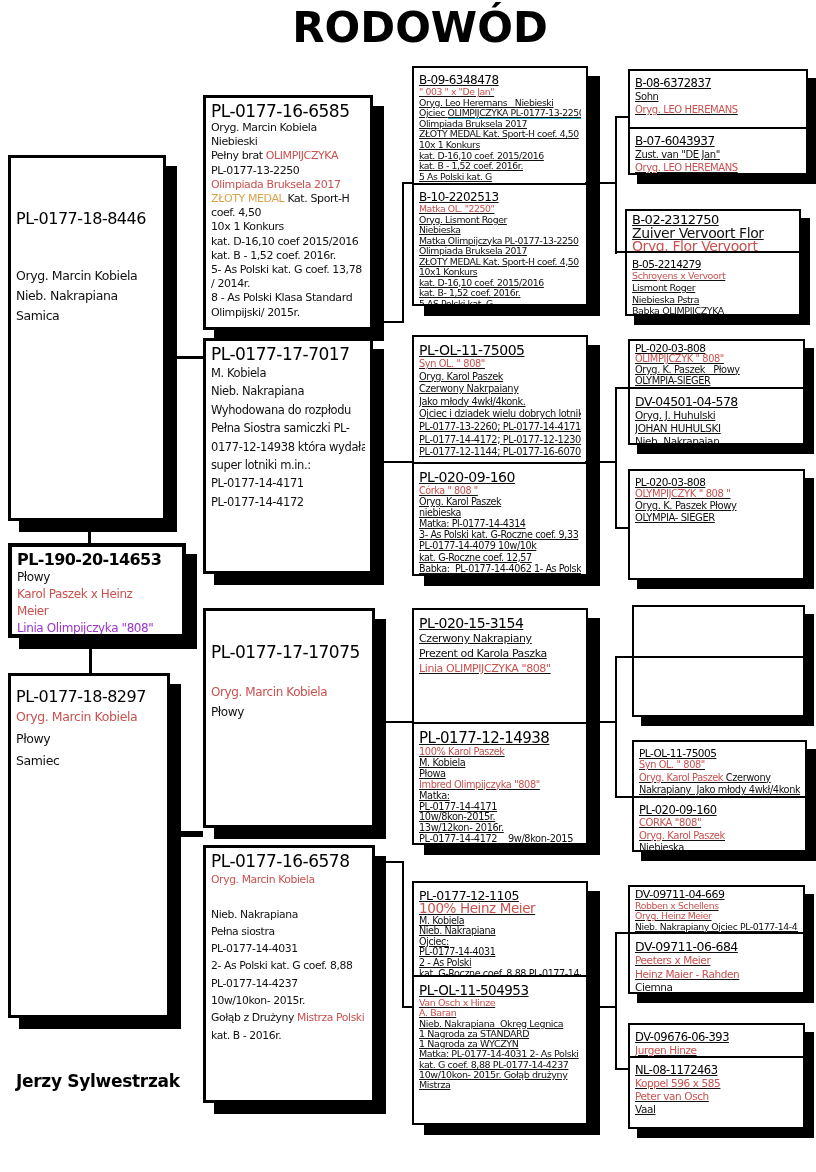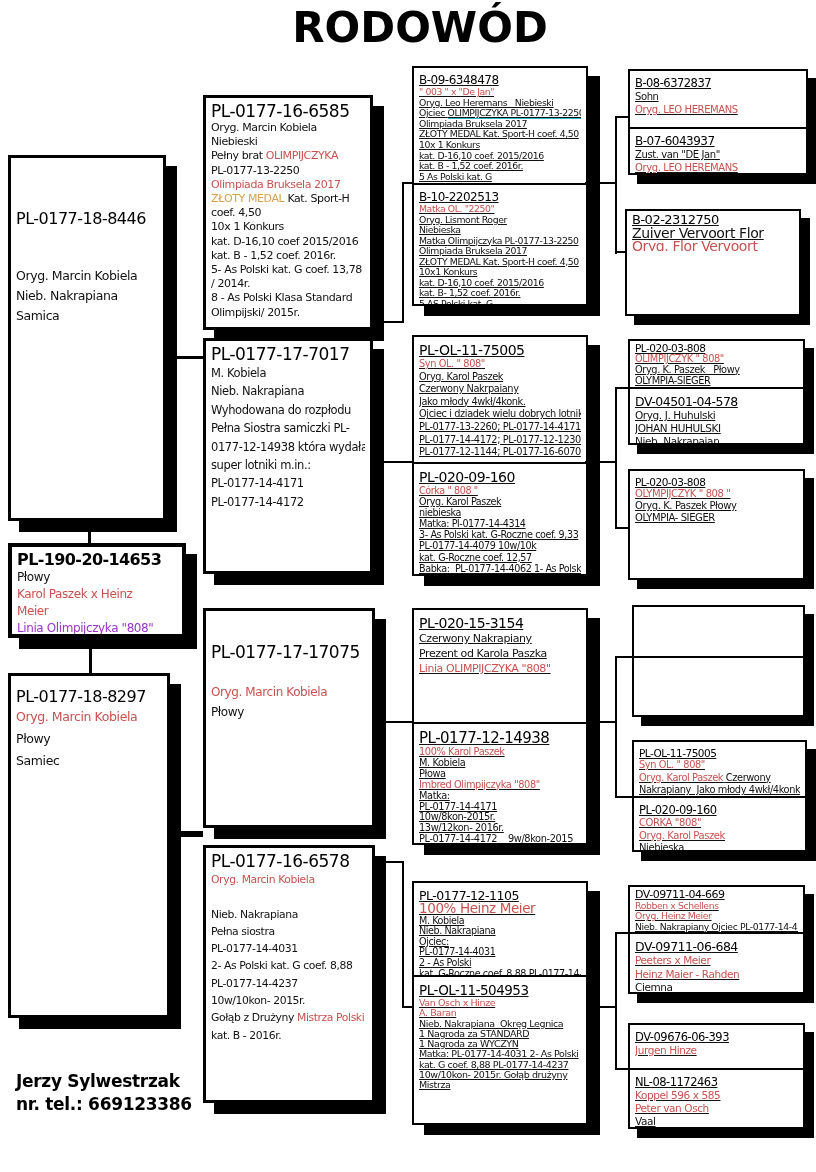--- a/index.html
+++ b/index.html
@@ -58,21 +58,20 @@
     <div class="ring" style="font-size:16px;margin-top:8px">PL-0177-18-8297</div>
     <div class="body" style="font-size:12.5px;line-height:22px">
         <div class="ln"><span class="c-red">Oryg. Marcin Kobiela</span></div>
         <div class="ln"><span>Płowy</span></div>
         <div class="ln"><span>Samiec</span></div>
       </div>
   </div>
 
   <div class="owner">
     <div>Jerzy Sylwestrzak</div>
-    <div>nr. tel.: 669123386</div>
   </div>
 
   <div class="box" style="left:203px;top:95px;width:170px;height:235px">
     <div class="ring" style="font-size:17px">PL-0177-16-6585</div>
     <div class="body" style="font-size:11px;line-height:14.2px">
         <div class="ln"><span>Oryg. Marcin Kobiela</span></div>
         <div class="ln"><span>Niebieski</span></div>
         <div class="ln"><span>Pełny brat </span><span class="c-red">OLIMPIJCZYKA</span></div>
         <div class="ln"><span>PL-0177-13-2250</span></div>
         <div class="ln"><span class="c-red">Olimpiada Bruksela 2017</span></div>
@@ -264,20 +263,29 @@
   </div>
 
   <div class="box pair" style="left:625px;top:209px;width:176px;height:107px;box-shadow:9px 9px 0 0 #000">
     <div class="sect" style="height:40px;padding-top:1px">
       <div class="ring" style="font-size:13px">B-02-2312750</div>
       <div class="body" style="font-size:14px;line-height:12.5px">
           <div class="ln"><span>Zuiver Vervoort Flor</span></div>
           <div class="ln"><span class="c-red">Oryg. Flor Vervoort</span></div>
         </div>
     </div>
+    <div class="sect bottom">
+      <div class="ring" style="font-size:10.5px">B-05-2214279</div>
+      <div class="body" style="font-size:9.5px;line-height:11.8px">
+          <div class="ln"><span class="c-red">Schroyens x Vervoort</span></div>
+          <div class="ln"><span>Lismont Roger</span></div>
+          <div class="ln"><span>Niebieska Pstra</span></div>
+          <div class="ln"><span>Babka OLIMPIJCZYKA</span></div>
+        </div>
+    </div>
   </div>
 
   <div class="box pair" style="left:628px;top:339px;width:177px;height:106px;box-shadow:9px 9px 0 0 #000">
     <div class="sect" style="height:46px;padding-top:1px">
       <div class="ring" style="font-size:10.5px">PL-020-03-808</div>
       <div class="body" style="font-size:9.8px;line-height:10.8px">
           <div class="ln"><span class="c-red">OLIMPIJCZYK " 808"</span></div>
           <div class="ln"><span>Oryg. K. Paszek   Płowy</span></div>
           <div class="ln"><span>OLYMPIA-SIEGER</span></div>
         </div>
@@ -346,21 +354,21 @@
       <div class="ring" style="font-size:12.5px">DV-09711-06-684</div>
       <div class="body" style="font-size:10.5px;line-height:13.5px">
           <div class="ln"><span class="c-red">Peeters x Meier</span></div>
           <div class="ln"><span class="c-red">Heinz Maier - Rahden</span></div>
           <div class="ln"><span>Ciemna</span></div>
         </div>
     </div>
   </div>
 
   <div class="box pair" style="left:628px;top:1023px;width:177px;height:106px;box-shadow:9px 9px 0 0 #000">
-    <div class="sect" style="height:43px">
+    <div class="sect" style="height:31px">
       <div class="ring" style="font-size:11.5px">DV-09676-06-393</div>
       <div class="body" style="font-size:10.5px;line-height:13px">
           <div class="ln"><span class="c-red">Jurgen Hinze</span></div>
         </div>
     </div>
     <div class="sect bottom">
       <div class="ring" style="font-size:11.5px">NL-08-1172463</div>
       <div class="body" style="font-size:10.5px;line-height:13px">
           <div class="ln"><span class="c-red">Koppel 596 x 585</span></div>
           <div class="ln"><span class="c-red">Peter van Osch</span></div>

